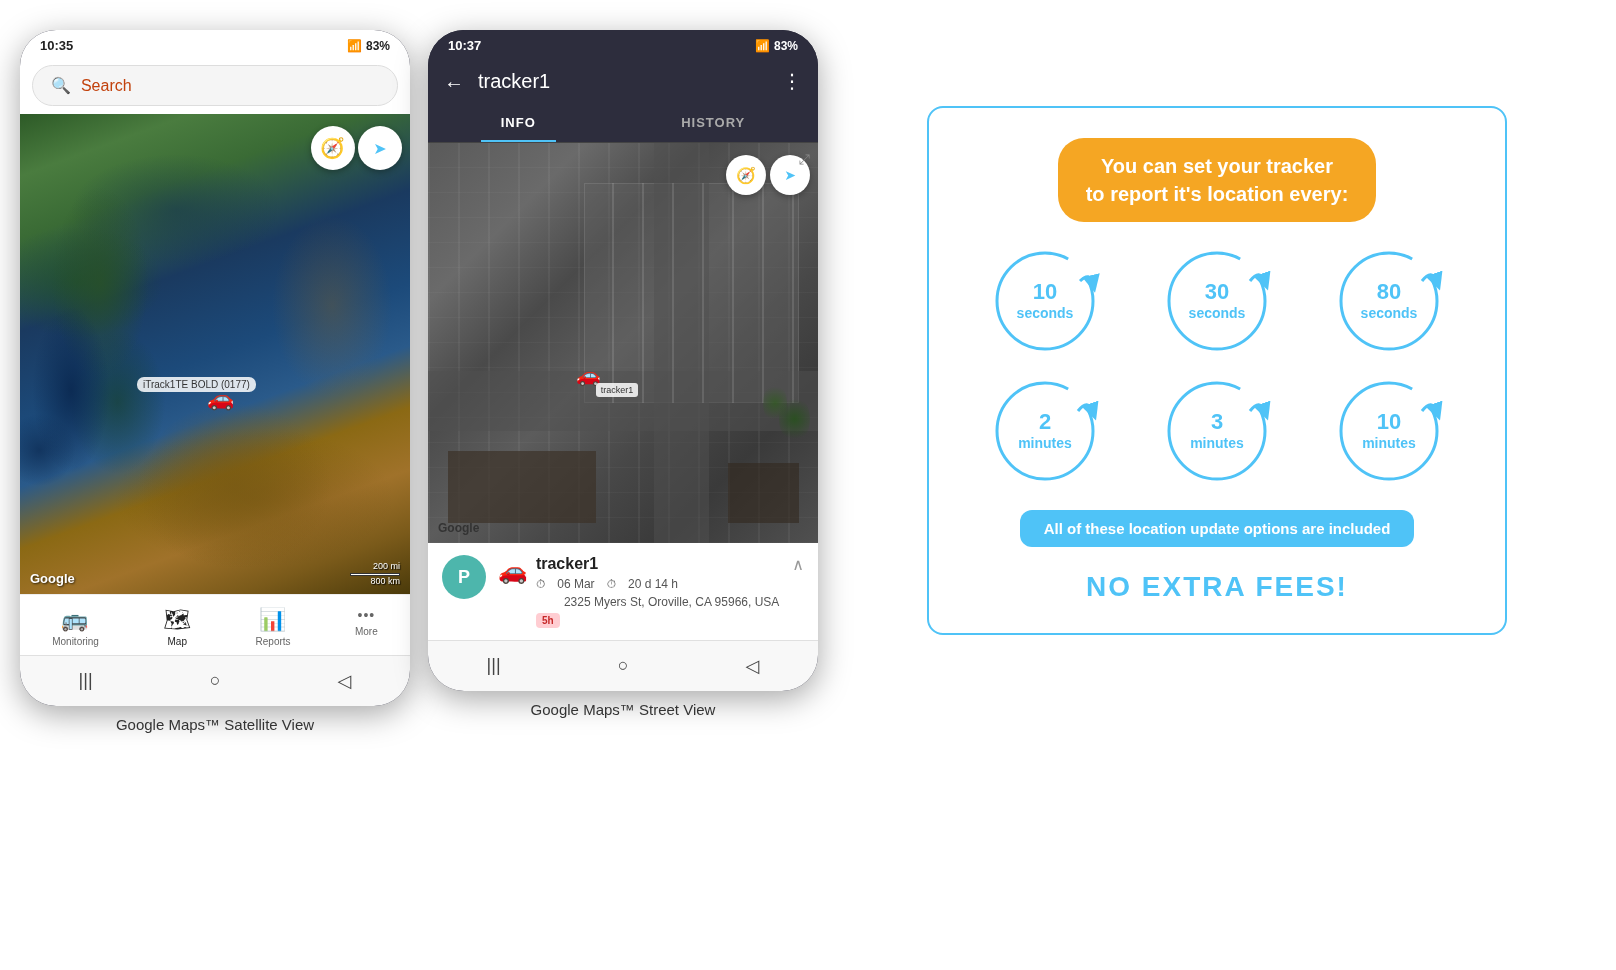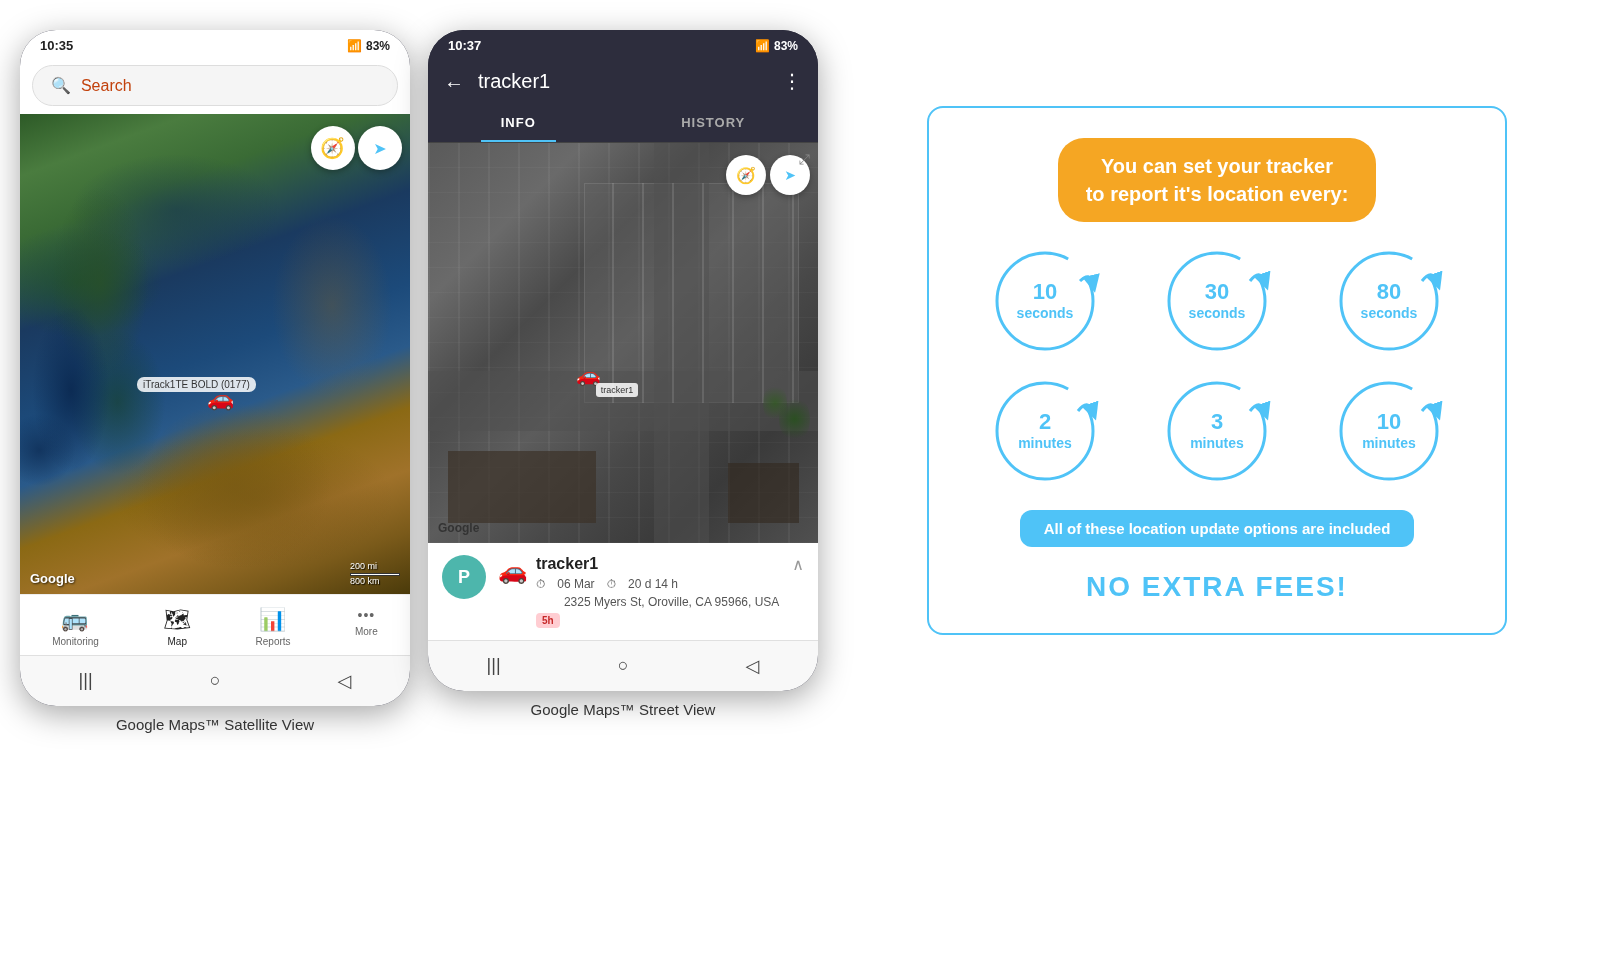--- a/index.html
+++ b/index.html
@@ -132,21 +132,21 @@
       font-weight: bold;
       color: white;
       text-shadow: 1px 1px 2px rgba(0,0,0,0.7);
     }
     .scale-bar {
       position: absolute;
       bottom: 8px;
       right: 10px;
       display: flex;
       flex-direction: column;
-      align-items: flex-start;
+      align-items: flex-end;
     }
     .scale-bar-text { font-size: 9px; color: white; text-shadow: 1px 1px 1px #000; }
     .scale-bar-line { width: 50px; height: 3px; background: white; border: 1px solid #333; margin-top: 2px; }
 
     .bottom-nav {
       background: #fff;
       display: flex;
       justify-content: space-around;
       padding: 8px 0 4px;
       border-top: 1px solid #eee;

